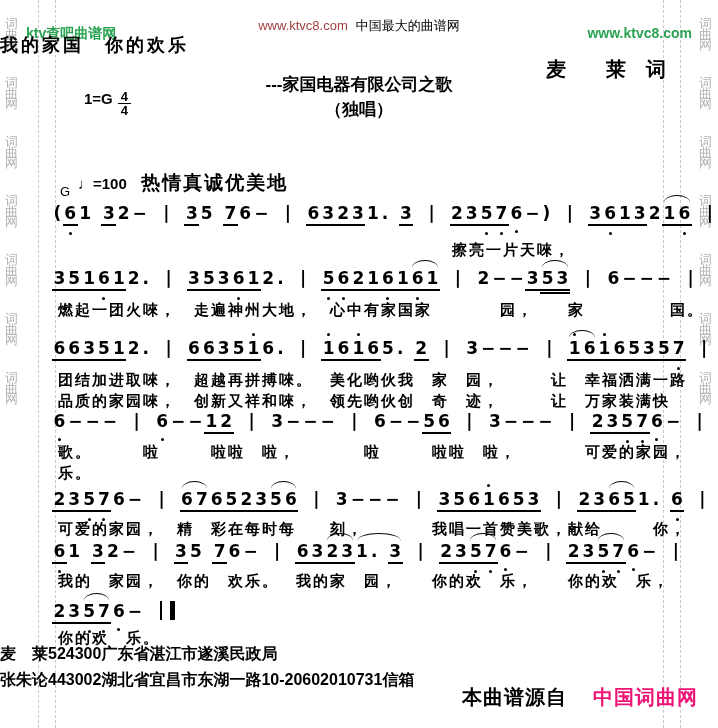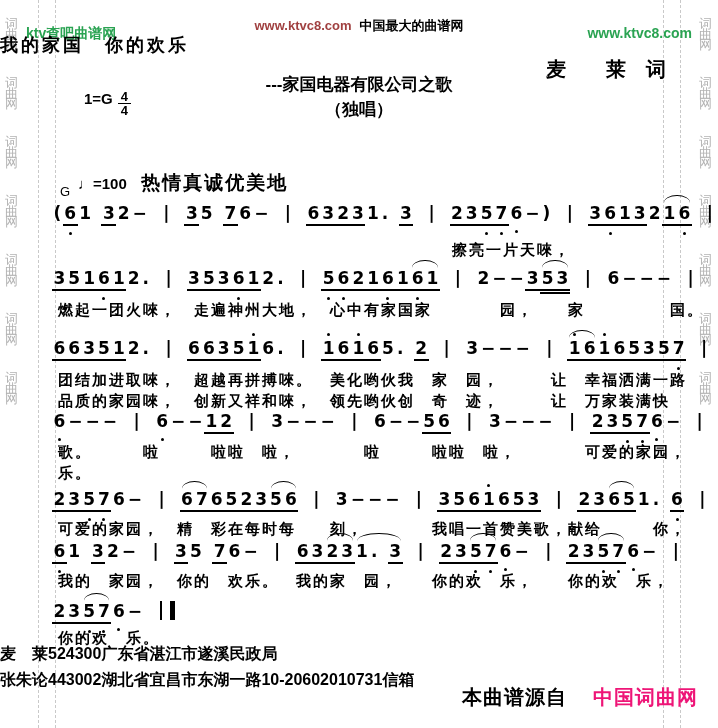--- a/index.html
+++ b/index.html
@@ -12,21 +12,21 @@
   .wm{
     position:absolute;top:6px;bottom:0;width:20px;
     writing-mode:vertical-lr;text-orientation:upright;
     font-size:13px;letter-spacing:11px;color:#b3b3b3;
     font-family:"Liberation Sans",sans-serif;
   }
   .wm.left{left:2px;}
   .wm.right{right:2px;}
   .dash{position:absolute;top:0;bottom:0;width:0;border-left:1px dashed #c9c9c9;}
   
-  .site-center{position:absolute;top:17px;left:0;right:0;text-align:center;font-size:13px;font-weight:bold;}
+  .site-center{position:absolute;top:17px;left:0;right:0;text-align:center;font-size:13px;font-weight:normal;}
   .site-center .url{color:#a04040;margin-right:8px;cursor:pointer;}
   .site-left{position:absolute;left:26px;top:25px;color:#2aa352;font-size:14px;font-weight:bold;cursor:pointer;text-decoration:none;}
   .site-right{position:absolute;right:26px;top:25px;color:#2aa352;font-size:14px;font-weight:bold;cursor:pointer;text-decoration:none;}
   .title{position:absolute;top:33px;left:0;right:0;text-align:left;font-size:18px;font-weight:700;letter-spacing:3px;}
   .subtitle{position:absolute;top:73px;left:0;right:0;text-align:center;font-size:17px;font-weight:700;}
   .solo{position:absolute;top:98px;left:0;right:0;text-align:center;font-size:17px;font-weight:700;}
   .credits{position:absolute;right:52px;top:56px;text-align:left;font-size:20px;font-weight:600;line-height:27px;}
   .keysig{position:absolute;left:84px;top:90px;font-size:15px;font-weight:600;display:flex;align-items:flex-start;gap:5px;}
   .frac{display:inline-block;vertical-align:middle;text-align:center;font-size:13px;font-weight:700;line-height:13px;}
   .frac .num{display:block;padding:0 3px;}

